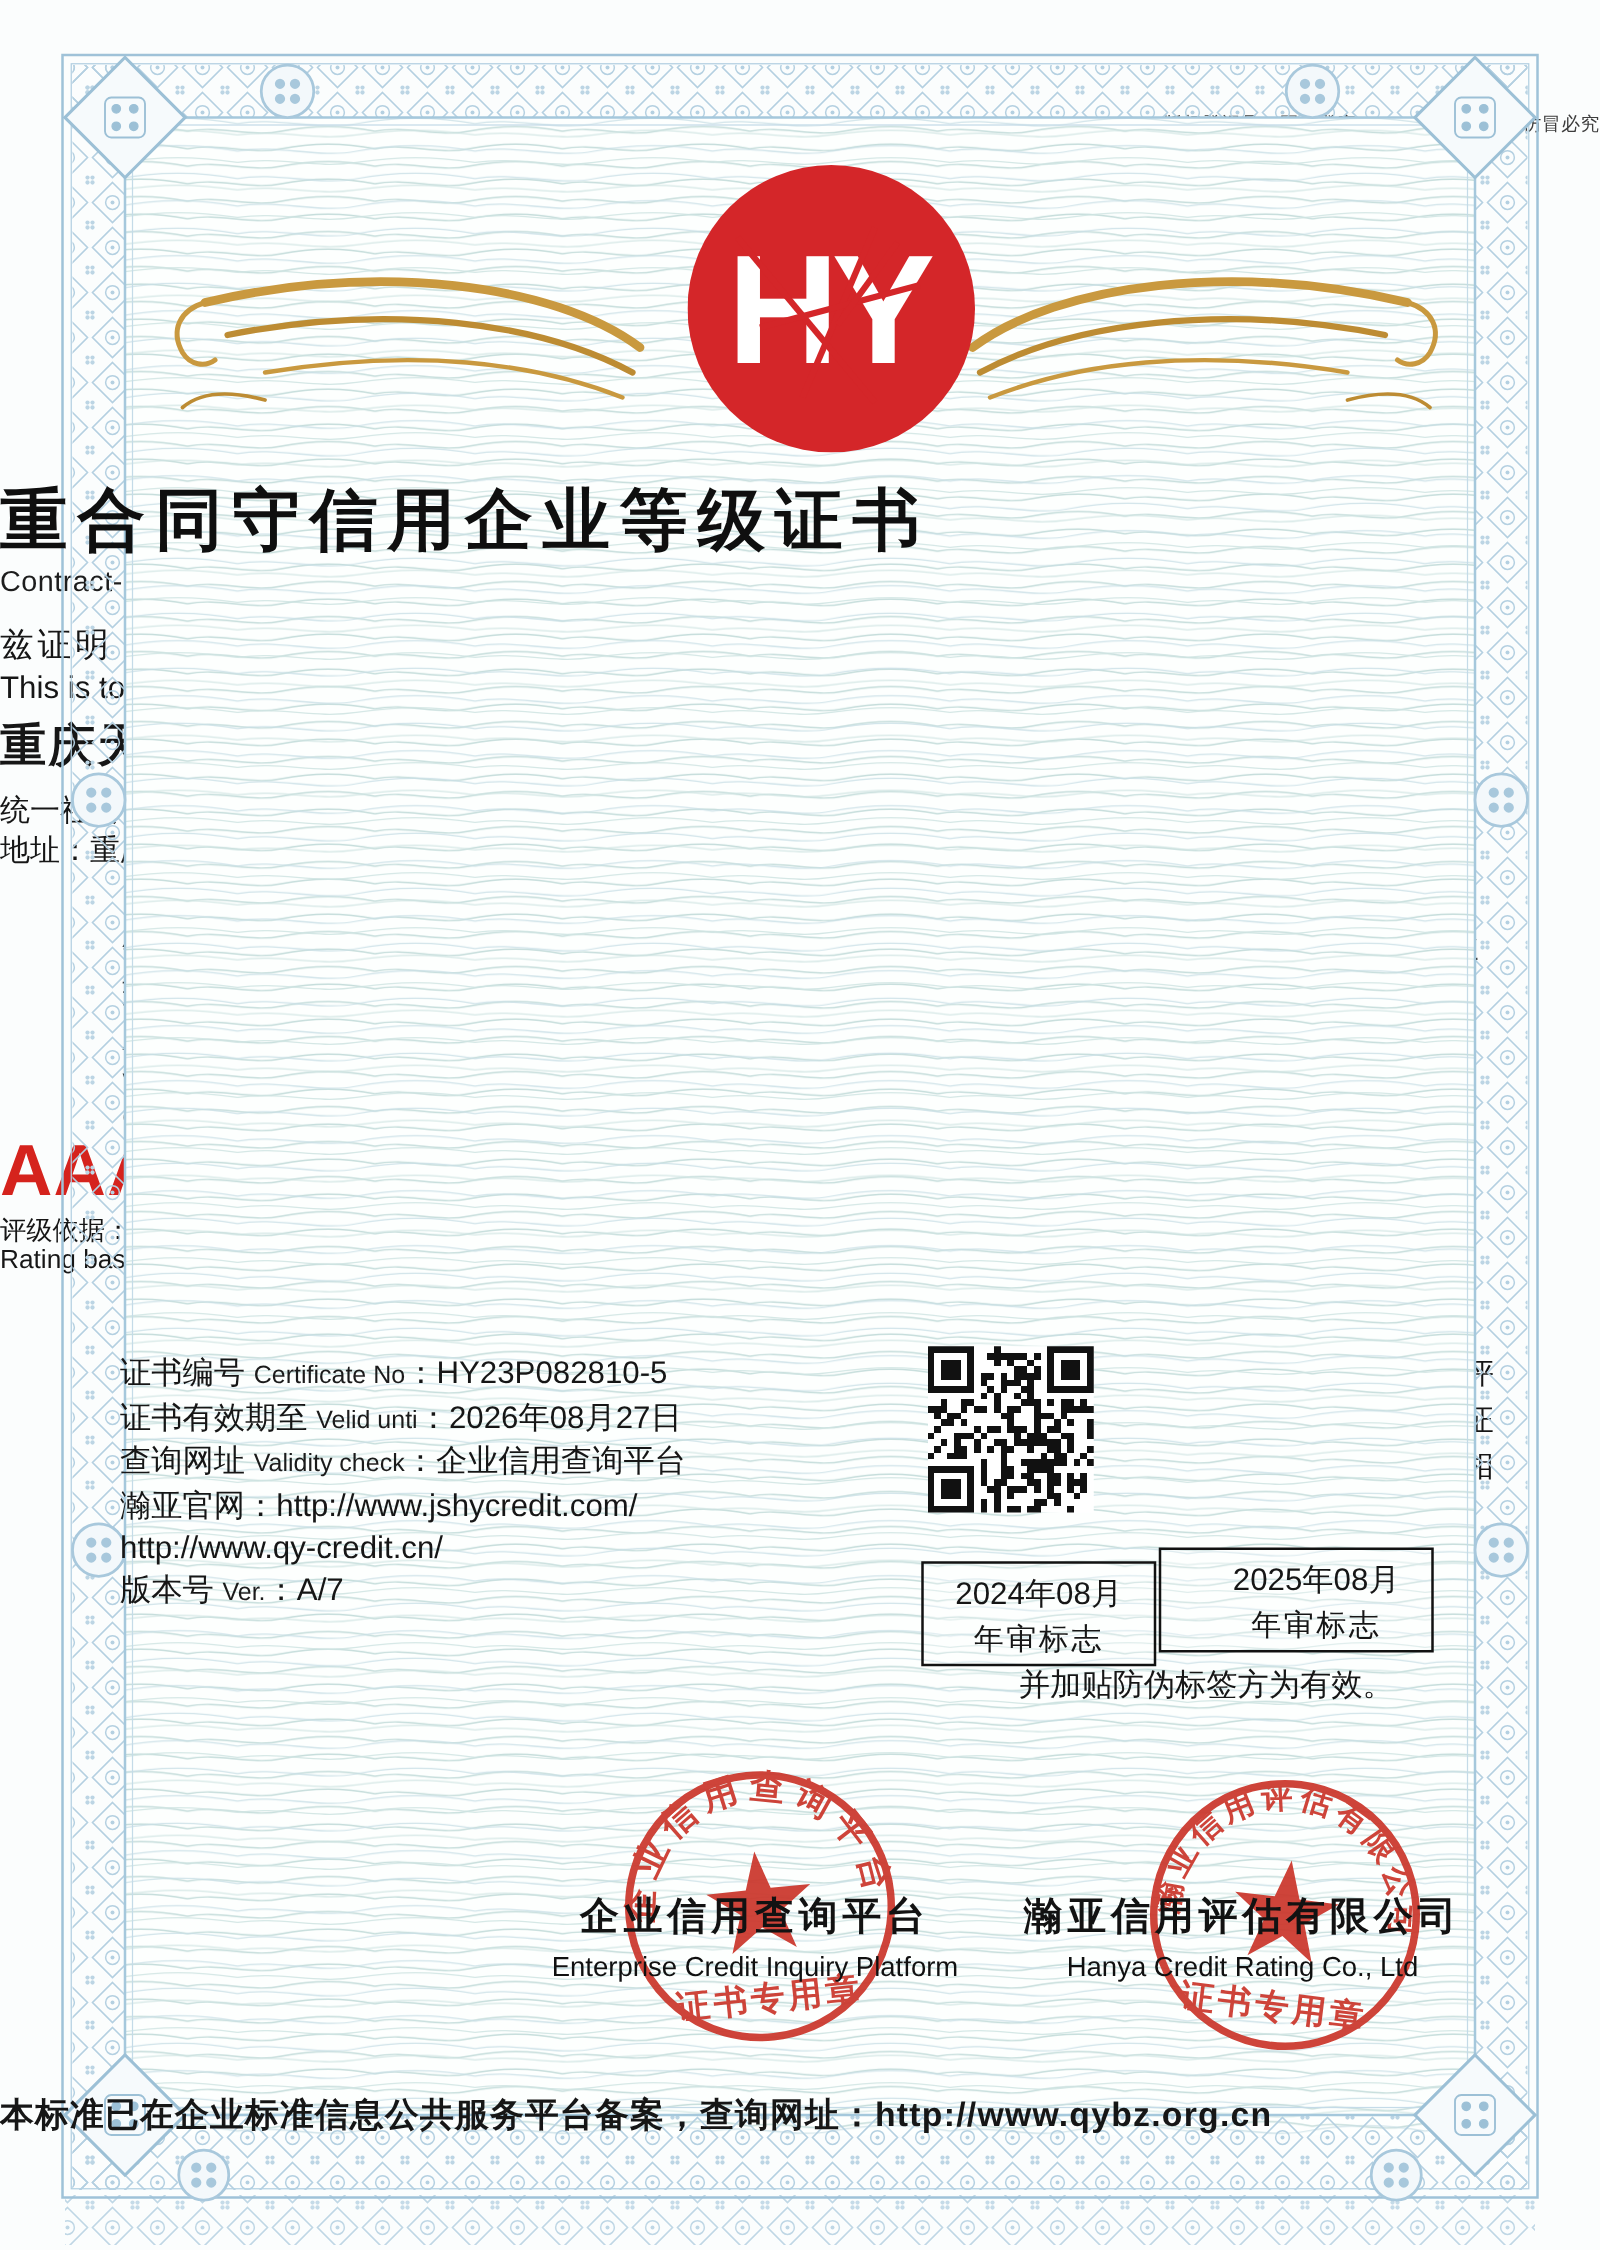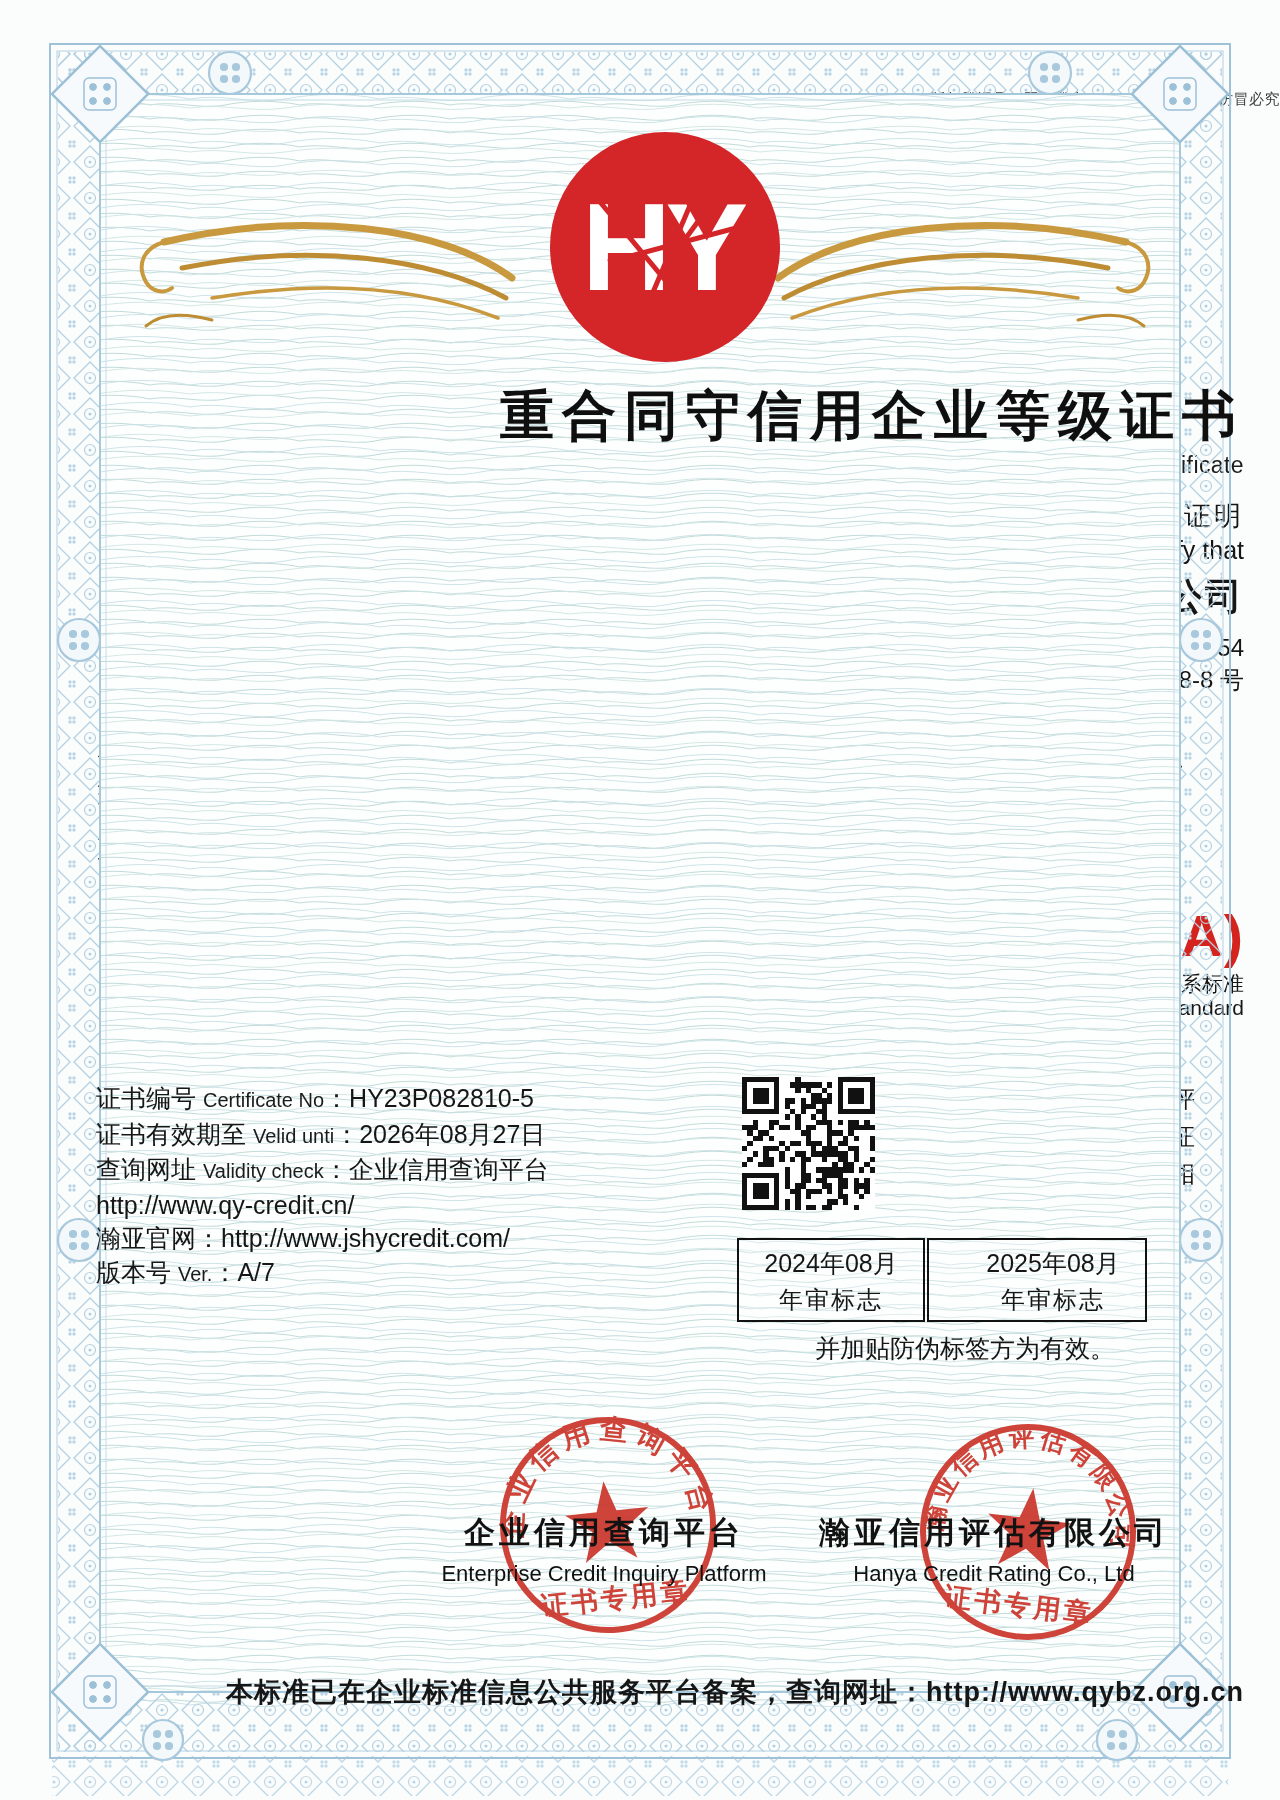--- a/index.html
+++ b/index.html
@@ -3,21 +3,21 @@
 <meta charset="utf-8">
 <style>
   html,body{margin:0;padding:0;background:#888;}
   .page{
     position:relative;width:1280px;height:1800px;margin:0 auto;
     background:#fbfdfd;overflow:hidden;
     font-family:"Liberation Sans","DejaVu Sans",sans-serif;
     color:#161616;
   }
   .abs{position:absolute;}
-  .ctr{text-align:right;left:0;width:1244px;}
+  .ctr{text-align:left;left:0;width:1244px;}
 
   .copyright{top:90px;left:593px;font-size:15px;color:#3d3d3d;letter-spacing:.5px;}
 
   .logo-wrap{top:132px;left:550px;width:230px;height:230px;z-index:3;}
 
   .title-cn{top:380px;font-size:54px;font-weight:800;letter-spacing:8px;color:#0f0f0f;z-index:3;}
   .title-en{top:452px;font-size:23px;color:#1d1d1d;letter-spacing:.4px;}
   .certify-cn{top:498px;font-size:27px;letter-spacing:3px;}
   .certify-en{top:536px;font-size:25px;}
   .company{top:572px;font-size:37px;font-weight:800;letter-spacing:2px;}
@@ -36,21 +36,21 @@
   .d-row .en{font-size:20px;color:#1b1b1b;}
   .d-row .val{font-size:25px;}
 
   .qr-box{top:1077px;left:742px;width:133px;height:133px;z-index:3;}
   .qr-note{top:1080px;left:899px;width:296px;font-size:24px;line-height:37.5px;text-align:justify;}
 
   .yearbox{top:1238px;width:184px;height:80px;border:2.5px solid #121212;
     background:rgba(255,255,255,.25);text-align:center;z-index:3;}
   .yearbox .p{font-size:25px;margin-top:7px;}
   .yearbox .l{font-size:24px;margin-top:4px;letter-spacing:2px;}
-  .yb1{left:737px;} .yb2{left:927px;padding-left:32px;}
+  .yb1{left:737px;margin-top:11px;} .yb2{left:927px;padding-left:32px;}
 
   .sup-note{top:1330px;left:650px;width:465px;text-align:right;font-size:25px;line-height:37px;z-index:3;}
 
   .stamp{z-index:4;opacity:.92;}
   .stamp1{top:1405px;left:488px;transform:rotate(-6deg);}
   .stamp2{top:1412px;left:908px;transform:rotate(7deg);}
 
   .orgblock{width:420px;text-align:center;z-index:5;}
   .org1{top:1512px;left:394px;}
   .org2{top:1512px;left:784px;}
@@ -242,22 +242,22 @@
   <div class="abs body-en">According to the company's credit record, enterprise quality, financial status, development prospects and various risks, combined with the status quo of the industry, an objective, scientific and fair evaluation of its credit status, determine the credit rating of the enterprise:</div>
 
   <div class="abs ctr rating">AAA级(LEVEL AAA)</div>
   <div class="abs ctr basis-cn">评级依据：Q/JHY 001-2018企业信用评价体系标准</div>
   <div class="abs ctr basis-en">Rating basis: Q/JHY 001-2018 enterprise credit evaluation system standard</div>
 
   <div class="abs details">
     <div class="d-row"><span class="cn">证书编号</span> <span class="en">Certificate No</span><span>：</span><span class="val">HY23P082810-5</span></div>
     <div class="d-row"><span class="cn">证书有效期至</span> <span class="en">Velid unti</span><span>：</span><span class="val">2026年08月27日</span></div>
     <div class="d-row"><span class="cn">查询网址</span> <span class="en">Validity check</span><span>：</span><span class="val">企业信用查询平台</span></div>
+    <div class="d-row"><span class="cn">瀚亚官网</span><span>：</span><span class="val">http://www.jshycredit.com/</span></div>
     <div class="d-row"><span class="val">http://www.qy-credit.cn/</span></div>
-    <div class="d-row"><span class="cn">瀚亚官网</span><span>：</span><span class="val">http://www.jshycredit.com/</span></div>
     <div class="d-row"><span class="cn">版本号</span> <span class="en">Ver.</span><span>：</span><span class="val">A/7</span></div>
   </div>
 
   <div class="abs qr-box">
     <svg id="qr-svg" width="133" height="133" viewBox="0 0 25 25" shape-rendering="crispEdges">
         <rect x="0" y="0" width="25" height="25" fill="#ffffff"></rect>
         <rect x="10" y="0" width="1" height="1" fill="#111"></rect>
         <rect x="9" y="1" width="1" height="1" fill="#111"></rect>
         <rect x="10" y="1" width="1" height="1" fill="#111"></rect>
         <rect x="11" y="1" width="1" height="1" fill="#111"></rect>

